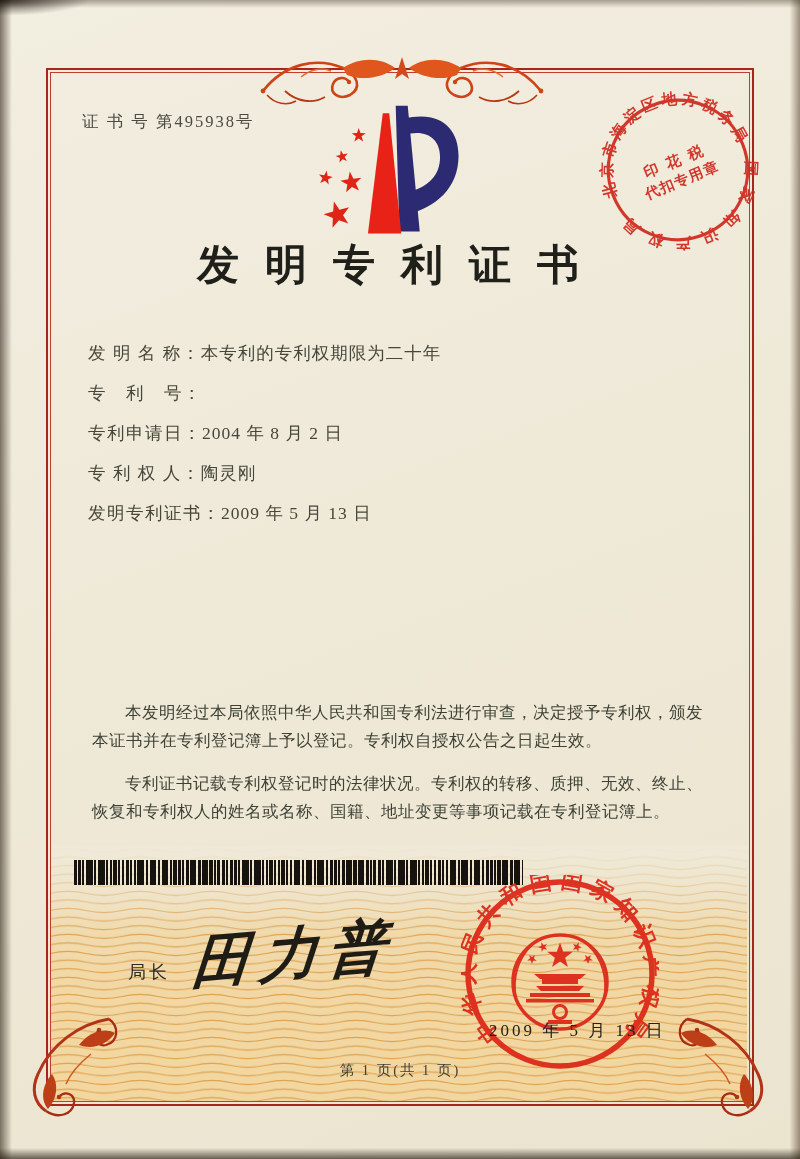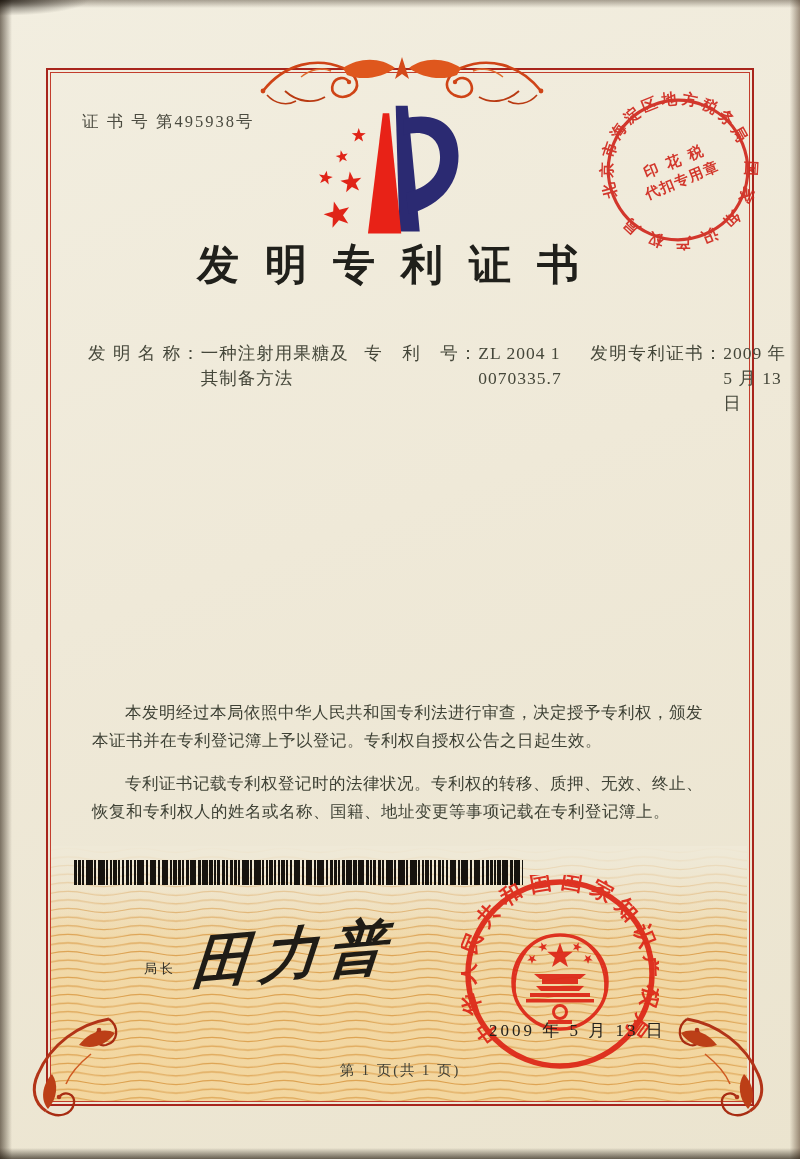--- a/index.html
+++ b/index.html
@@ -26,37 +26,37 @@
   #waves-fade{position:absolute;left:0;top:0;width:100%;height:90px;
               background:linear-gradient(to bottom,#efe9d7 0%,rgba(239,233,215,0) 100%);}
 
   #cert-number{position:absolute;left:82px;top:111px;font-size:16.5px;letter-spacing:2px;color:#4b4b40;z-index:3;}
 
   #logo{position:absolute;left:299px;top:104px;width:186px;height:134px;z-index:3;}
 
   #title{position:absolute;left:0;top:237px;width:776px;text-align:center;
          font-size:42px;font-weight:bold;color:#20201b;letter-spacing:26px;text-indent:26px;z-index:3;}
 
-  #fields{position:absolute;left:88px;top:341px;z-index:3;display:flex;flex-direction:row;gap:15px;}
+  #fields{position:absolute;left:88px;top:341px;z-index:3;display:flex;flex-direction:column;gap:15px;}
   .field-row{display:flex;font-size:17.5px;line-height:25px;color:#45473a;}
   .field-label{white-space:pre;letter-spacing:1.5px;}
   .field-value{letter-spacing:1px;}
 
   #paragraphs{position:absolute;left:76px;top:683px;width:654px;z-index:3;
               font-size:16.5px;line-height:27.5px;color:#3e4135;letter-spacing:.5px;}
   #paragraphs p{margin:16px;text-indent:2em;}
 
   #barcode{position:absolute;left:74px;top:860px;width:449px;height:25px;z-index:4;
     background-image:
       repeating-linear-gradient(90deg,#16130e 0 2px,rgba(0,0,0,0) 2px 4px),
       repeating-linear-gradient(90deg,#16130e 0 1px,rgba(0,0,0,0) 1px 6px),
       repeating-linear-gradient(90deg,#16130e 0 3px,rgba(0,0,0,0) 3px 13px),
       repeating-linear-gradient(90deg,#16130e 0 1px,rgba(0,0,0,0) 1px 9px);}
 
-  #sig-title{position:absolute;left:144px;top:960px;font-size:13px;color:#2b2a24;letter-spacing:3px;z-index:5;}
+  #sig-title{position:absolute;left:128px;top:960px;font-size:18px;color:#2b2a24;letter-spacing:3px;z-index:5;}
   #sig-name{position:absolute;left:192px;top:916px;font-size:58px;font-weight:bold;color:#1f1c16;
             transform:rotate(-5deg) skewX(-10deg);letter-spacing:10px;z-index:5;font-style:italic;}
 
   #stamp{position:absolute;left:591px;top:83px;width:174px;height:174px;z-index:4;
          transform:rotate(-22deg);opacity:.92;}
 
   #seal{position:absolute;left:461px;top:875px;width:198px;height:198px;z-index:5;opacity:.93;}
   #seal-date{position:absolute;left:489px;top:1019px;width:180px;z-index:6;
              font-size:17px;color:#23211c;letter-spacing:3px;white-space:nowrap;}
 
@@ -146,25 +146,32 @@
     <use href="#star" transform="translate(28,80) scale(.8) rotate(10)" fill="#e02418"></use>
     <use href="#star" transform="translate(56,85) scale(1.2) rotate(-8)" fill="#e02418"></use>
     <use href="#star" transform="translate(41,120) scale(1.5) rotate(-15)" fill="#e02418"></use>
   </svg>
 
   <div id="title">发明专利证书</div>
 
   <div id="fields">
     <div class="field-row">
       <span class="field-label">发 明 名 称：</span>
-      <span class="field-value">一种注射用果糖及其制备方法</span>
+      <span class="field-value">本专利的专利权期限为二十年</span>
     </div>
     <div class="field-row">
       <span class="field-label">专　利　号：</span>
-      <span class="field-value">ZL 2004 1 0070335.7</span>
+    </div>
+    <div class="field-row">
+      <span class="field-label">专利申请日：</span>
+      <span class="field-value">2004 年 8 月 2 日</span>
+    </div>
+    <div class="field-row">
+      <span class="field-label">专 利 权 人：</span>
+      <span class="field-value">陶灵刚</span>
     </div>
     <div class="field-row">
       <span class="field-label">发明专利证书：</span>
       <span class="field-value">2009 年 5 月 13 日</span>
     </div>
   </div>
 
   <div id="paragraphs">
     <p>本发明经过本局依照中华人民共和国专利法进行审查，决定授予专利权，颁发本证书并在专利登记簿上予以登记。专利权自授权公告之日起生效。</p>
     <p>专利证书记载专利权登记时的法律状况。专利权的转移、质押、无效、终止、恢复和专利权人的姓名或名称、国籍、地址变更等事项记载在专利登记簿上。</p>

